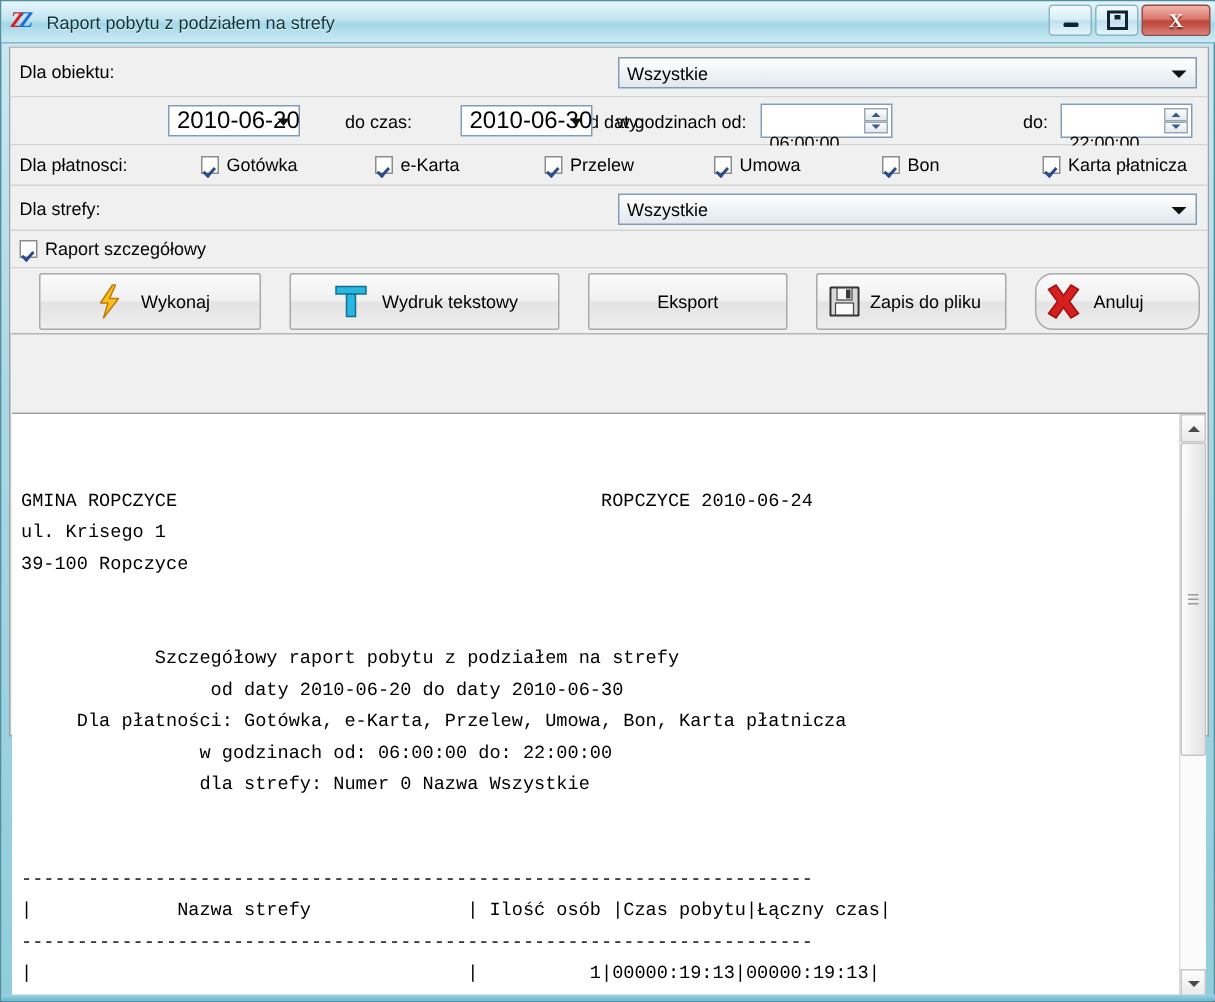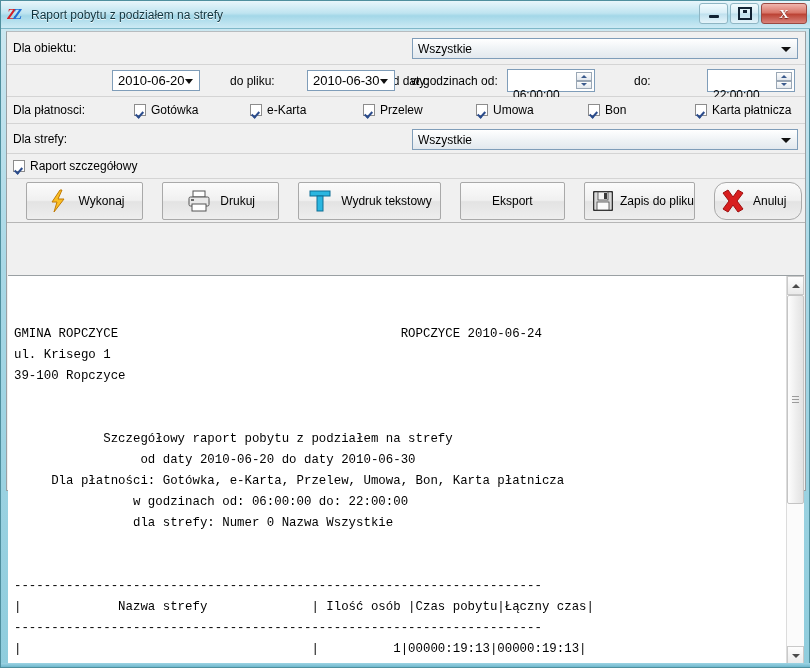--- a/index.html
+++ b/index.html
@@ -79,21 +79,21 @@
     position:absolute;right:6px;top:50%;margin-top:-2px;
     width:0;height:0;border-left:5px solid transparent;border-right:5px solid transparent;
     border-top:5px solid #111;
   }
   
   .datebox{
     box-sizing:border-box;height:21px;width:88px;
     border:1px solid #7f9db9;background:#fff;
     display:flex;align-items:center;position:relative;
   }
-  .datebox .dval{padding-left:5px;font-size:13px;white-space:nowrap;}
+  .datebox .dval{padding-left:5px;font-size:16px;white-space:nowrap;}
   .datebox .arrow{
     position:absolute;right:6px;top:50%;margin-top:-2px;
     width:0;height:0;border-left:4px solid transparent;border-right:4px solid transparent;
     border-top:5px solid #111;
   }
   
   .spin{
     box-sizing:border-box;height:23px;width:88px;
     border:1px solid #7f9db9;background:#fff;
     display:flex;align-items:center;position:relative;
@@ -215,38 +215,38 @@
         <span class="arrow"></span>
       </div>
     </div>
 
     <div class="row" style="height:32px;padding:0 6px;position:relative;justify-content:center;">
       <span class="lbl">Od daty:</span>
       <div class="datebox" style="position:absolute;left:105px;top:5px;">
         <span class="dval">2010-06-20</span>
         <span class="arrow"></span>
       </div>
-      <span class="lbl" style="position:absolute;left:223px;">do pliku:</span>
+      <span class="lbl" style="position:absolute;left:223px;">do czas:</span>
       <div class="datebox" style="position:absolute;left:300px;top:5px;">
         <span class="dval">2010-06-30</span>
         <span class="arrow"></span>
       </div>
       <span class="lbl" style="position:absolute;left:404px;">w godzinach od:</span>
       <div class="spin" style="position:absolute;left:500px;top:4px;">
         <span class="sval">06:00:00</span>
         <span class="spinbtns">
           <span class="sb">
               <i class="up"></i>
             </span>
           <span class="sb">
               <i class="dn"></i>
             </span>
         </span>
       </div>
-      <span class="lbl" style="position:absolute;left:627px;">do:</span>
+      <span class="lbl" style="position:absolute;left:675px;">do:</span>
       <div class="spin" style="position:absolute;left:700px;top:4px;">
         <span class="sval">22:00:00</span>
         <span class="spinbtns">
           <span class="sb">
               <i class="up"></i>
             </span>
           <span class="sb">
               <i class="dn"></i>
             </span>
         </span>
@@ -300,31 +300,20 @@
 
       <div class="tbtn" style="width:148px;">
         <span class="ico">
           <svg width="26" height="26" viewBox="0 0 26 26">
             <polygon points="15,2 7,14 12,14 9,24 19,11 13,11 17,2" fill="#fbbf24" stroke="#c07b06" stroke-width="1" stroke-linejoin="round"></polygon>
           </svg>
         </span>
         <span class="tlabel">Wykonaj</span>
       </div>
 
-      <div class="tbtn" style="width:148px;">
-        <span class="ico">
-          <svg width="26" height="26" viewBox="0 0 26 26">
-            <rect x="7" y="3" width="12" height="6" fill="#fff" stroke="#555" stroke-width="1"></rect>
-            <rect x="3" y="9" width="20" height="9" rx="1.5" fill="#e9e9e9" stroke="#555" stroke-width="1"></rect>
-            <rect x="6" y="16" width="14" height="7" fill="#fff" stroke="#555" stroke-width="1"></rect>
-            <rect x="5" y="11" width="3" height="2" fill="#6b6b6b"></rect>
-          </svg>
-        </span>
-        <span class="tlabel">Drukuj</span>
-      </div>
 
       <div class="tbtn" style="width:180px;">
         <span class="ico">
           <svg width="26" height="26" viewBox="0 0 26 26">
             <rect x="3" y="3" width="20" height="5" fill="#2bb6e0" stroke="#0f6f95" stroke-width="1"></rect>
             <rect x="10" y="8" width="6" height="15" fill="#2bb6e0" stroke="#0f6f95" stroke-width="1"></rect>
           </svg>
         </span>
         <span class="tlabel">Wydruk tekstowy</span>
       </div>

